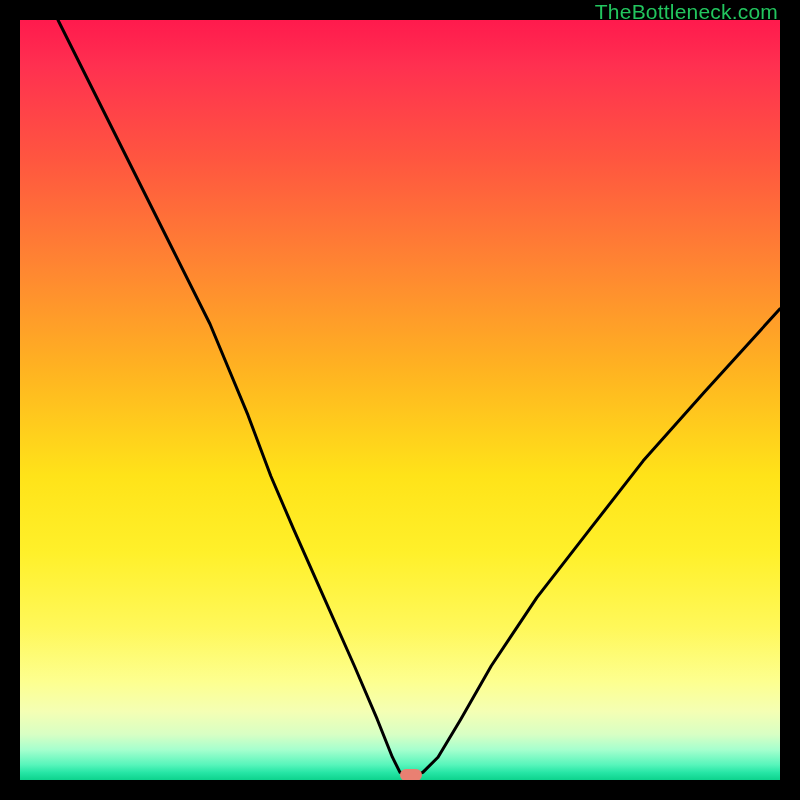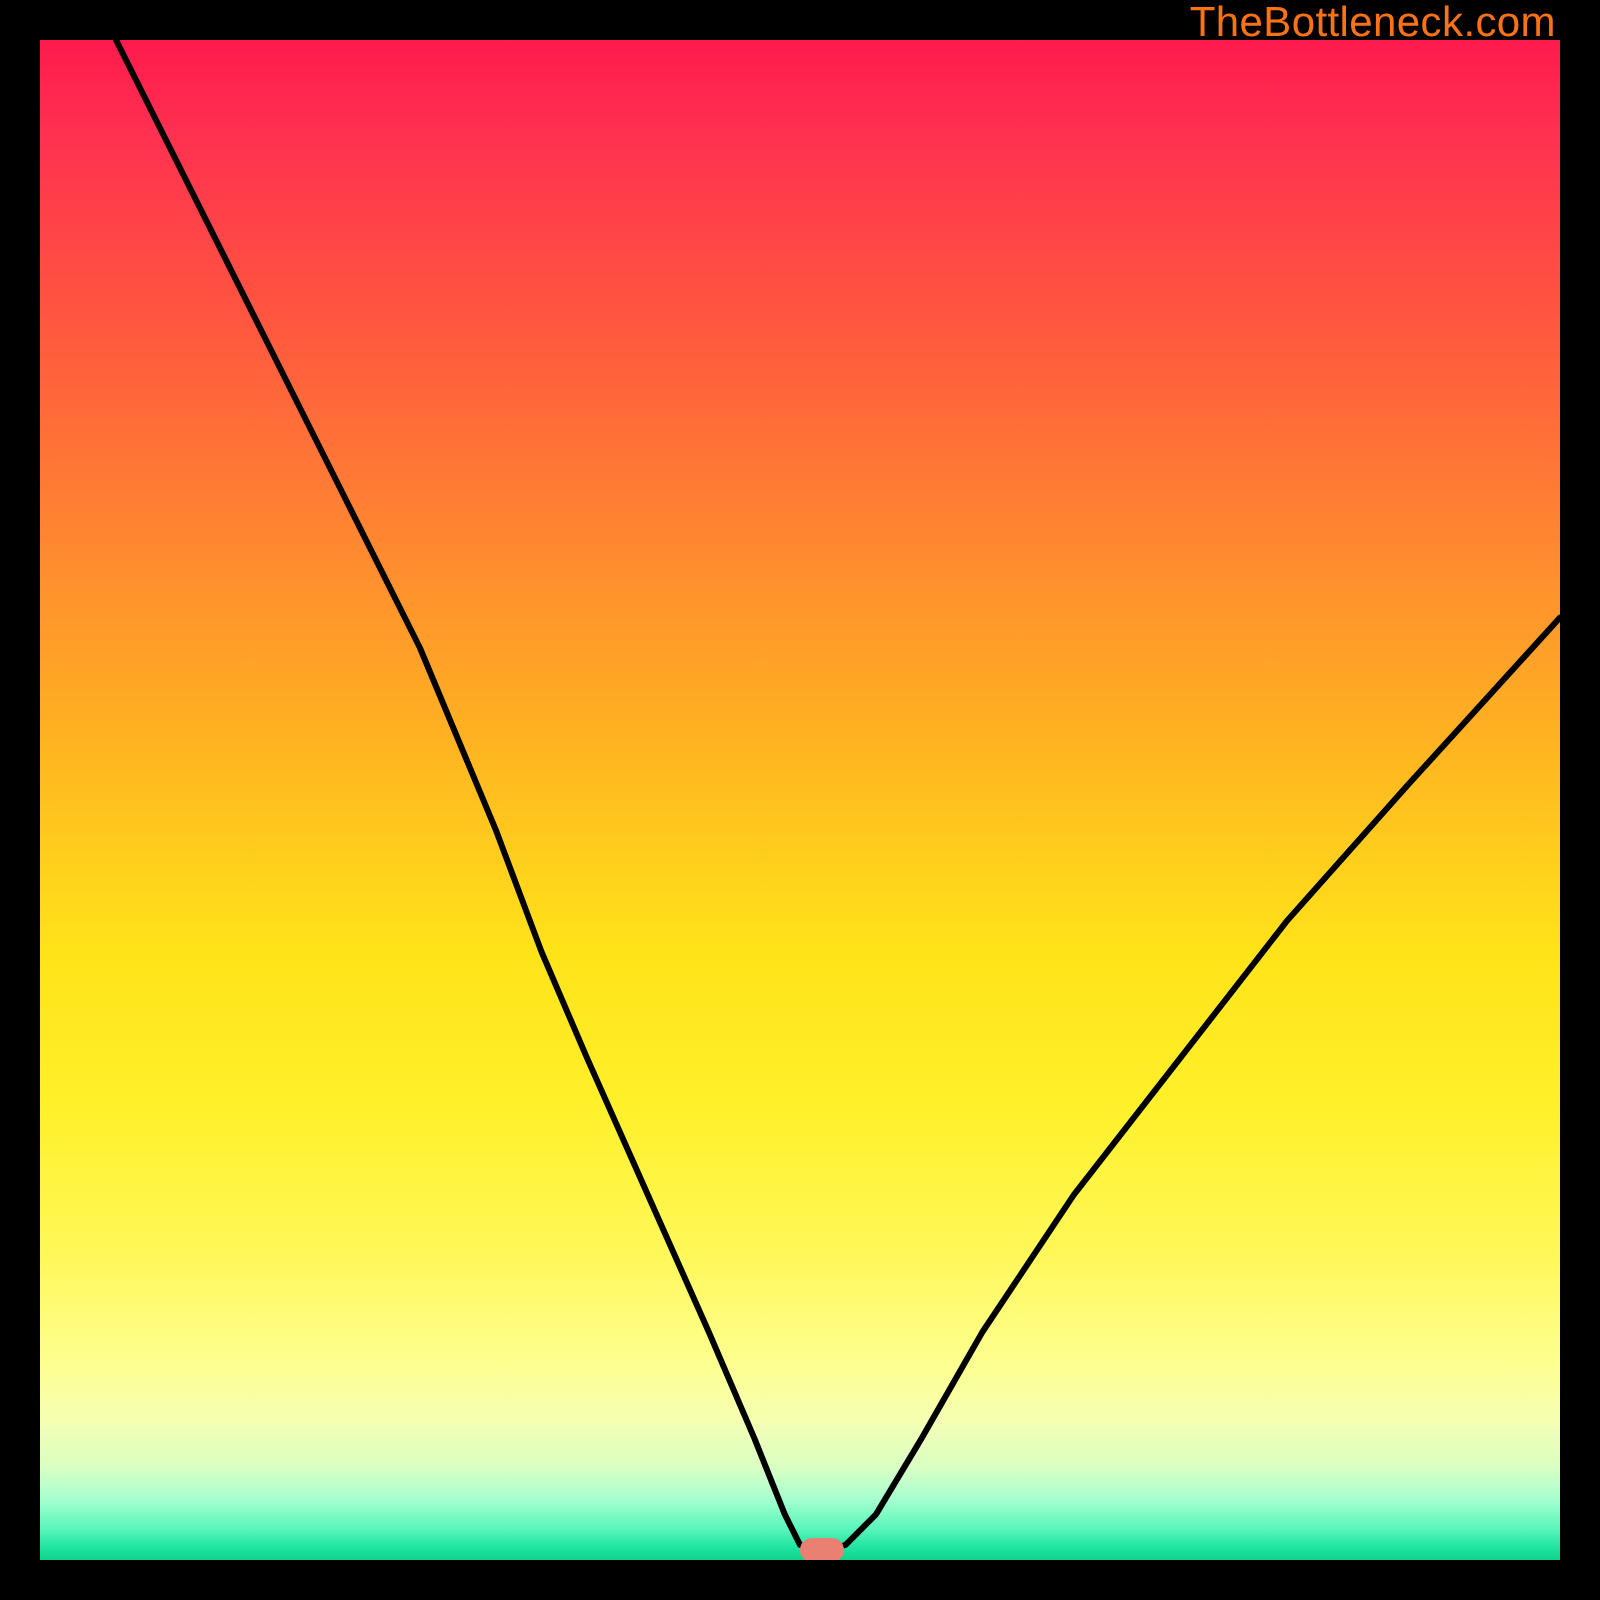--- a/index.html
+++ b/index.html
@@ -62,21 +62,21 @@
     width: 22px;
     height: 12px;
     background: #e98072;
     border-radius: 6px;
     transform: translate(-50%, -50%);
   }
   .watermark {
     position: absolute;
     top: 0px;
     right: 22px;
-    color: #f97316;
+    color: #22c55e;
     font-size: 21px;
     letter-spacing: 0.2px;
     font-weight: 400;
     white-space: nowrap;
   }
 </style>
 </head>
 <body>
 
 <div class="frame">

